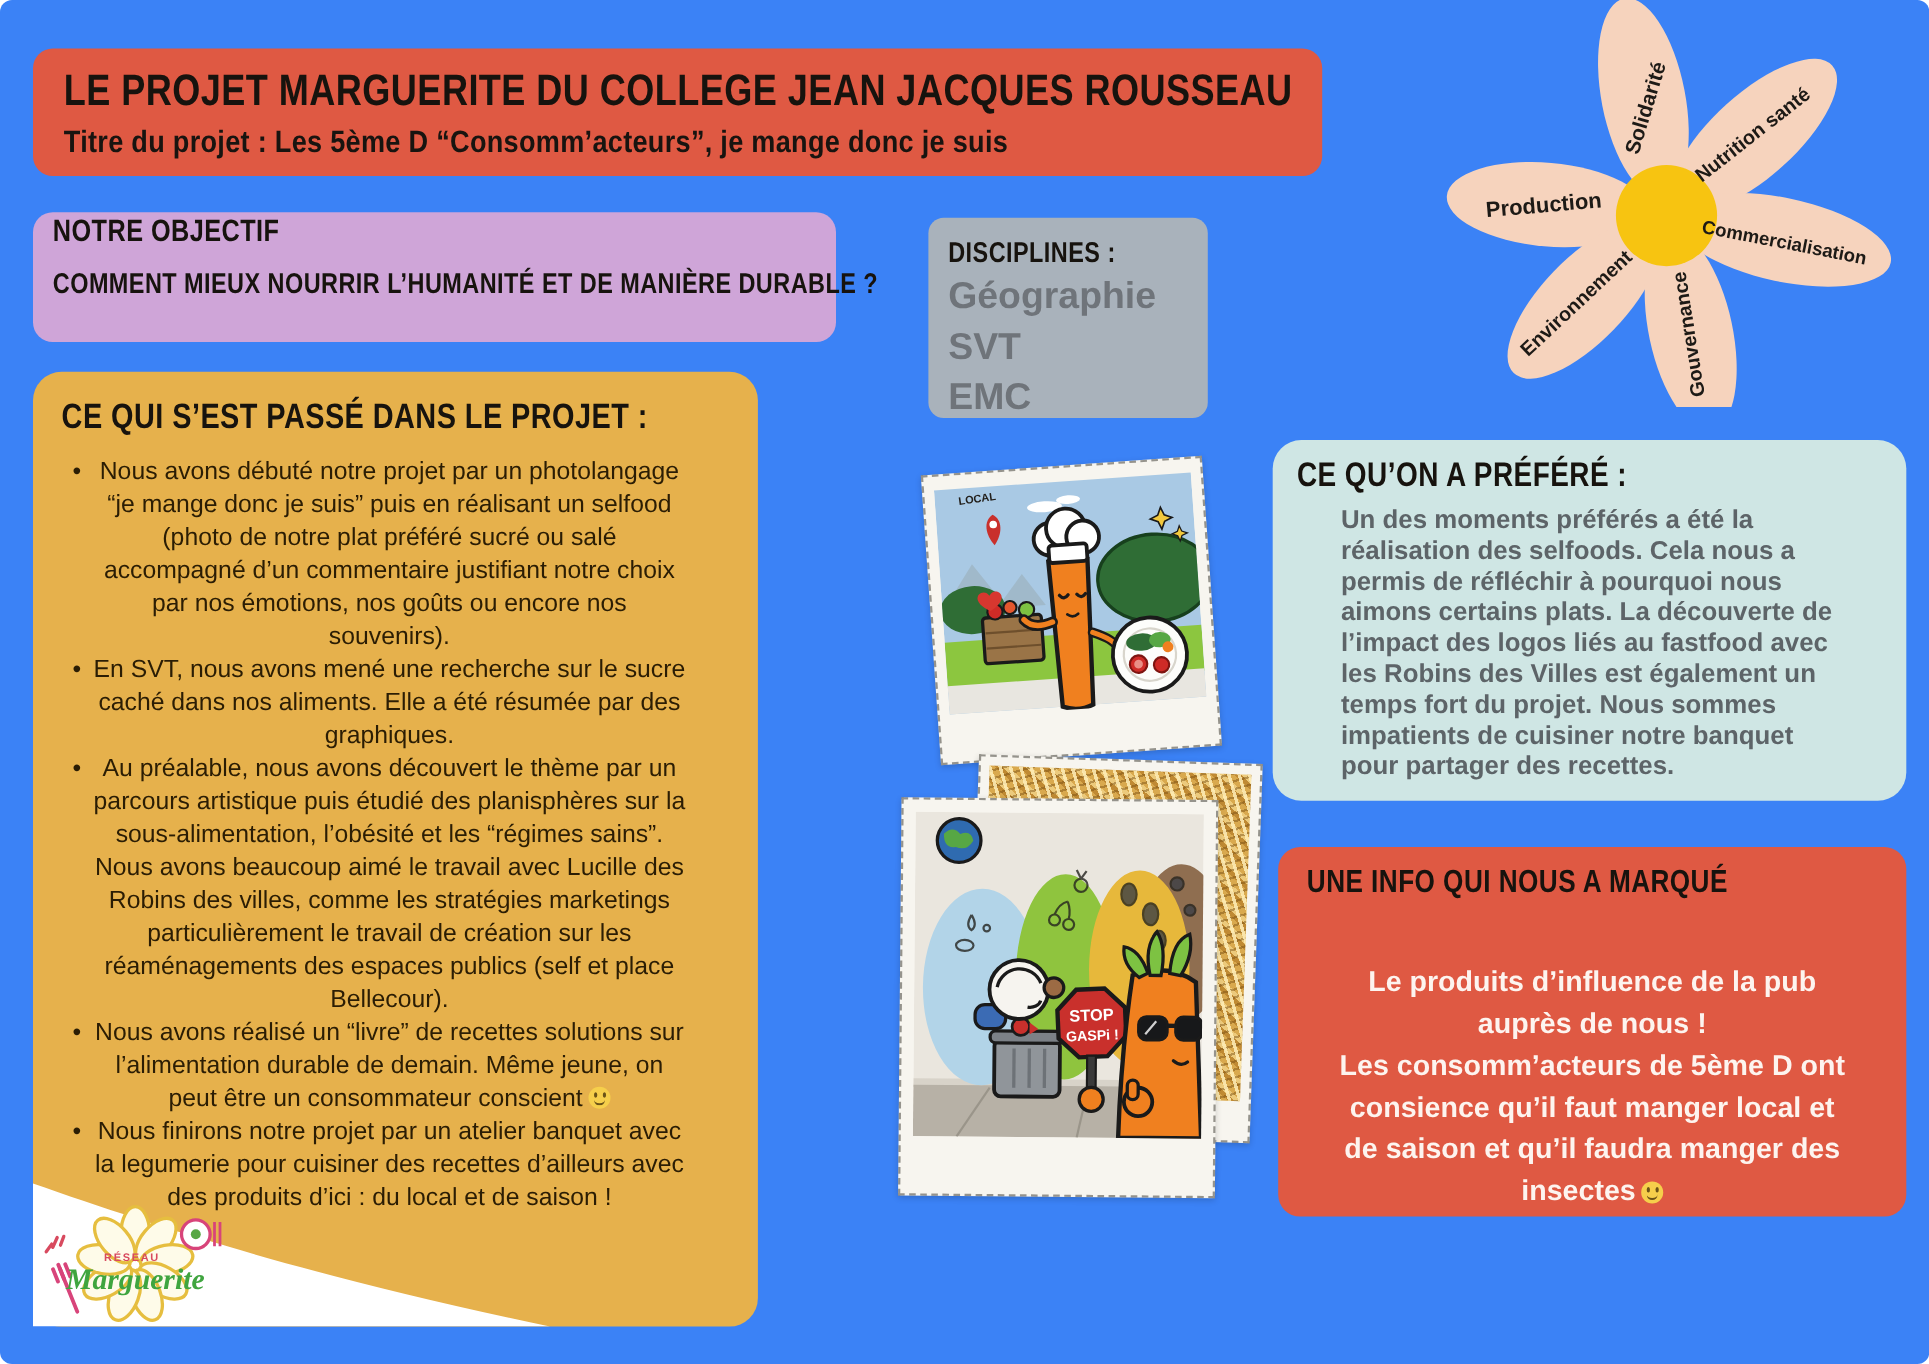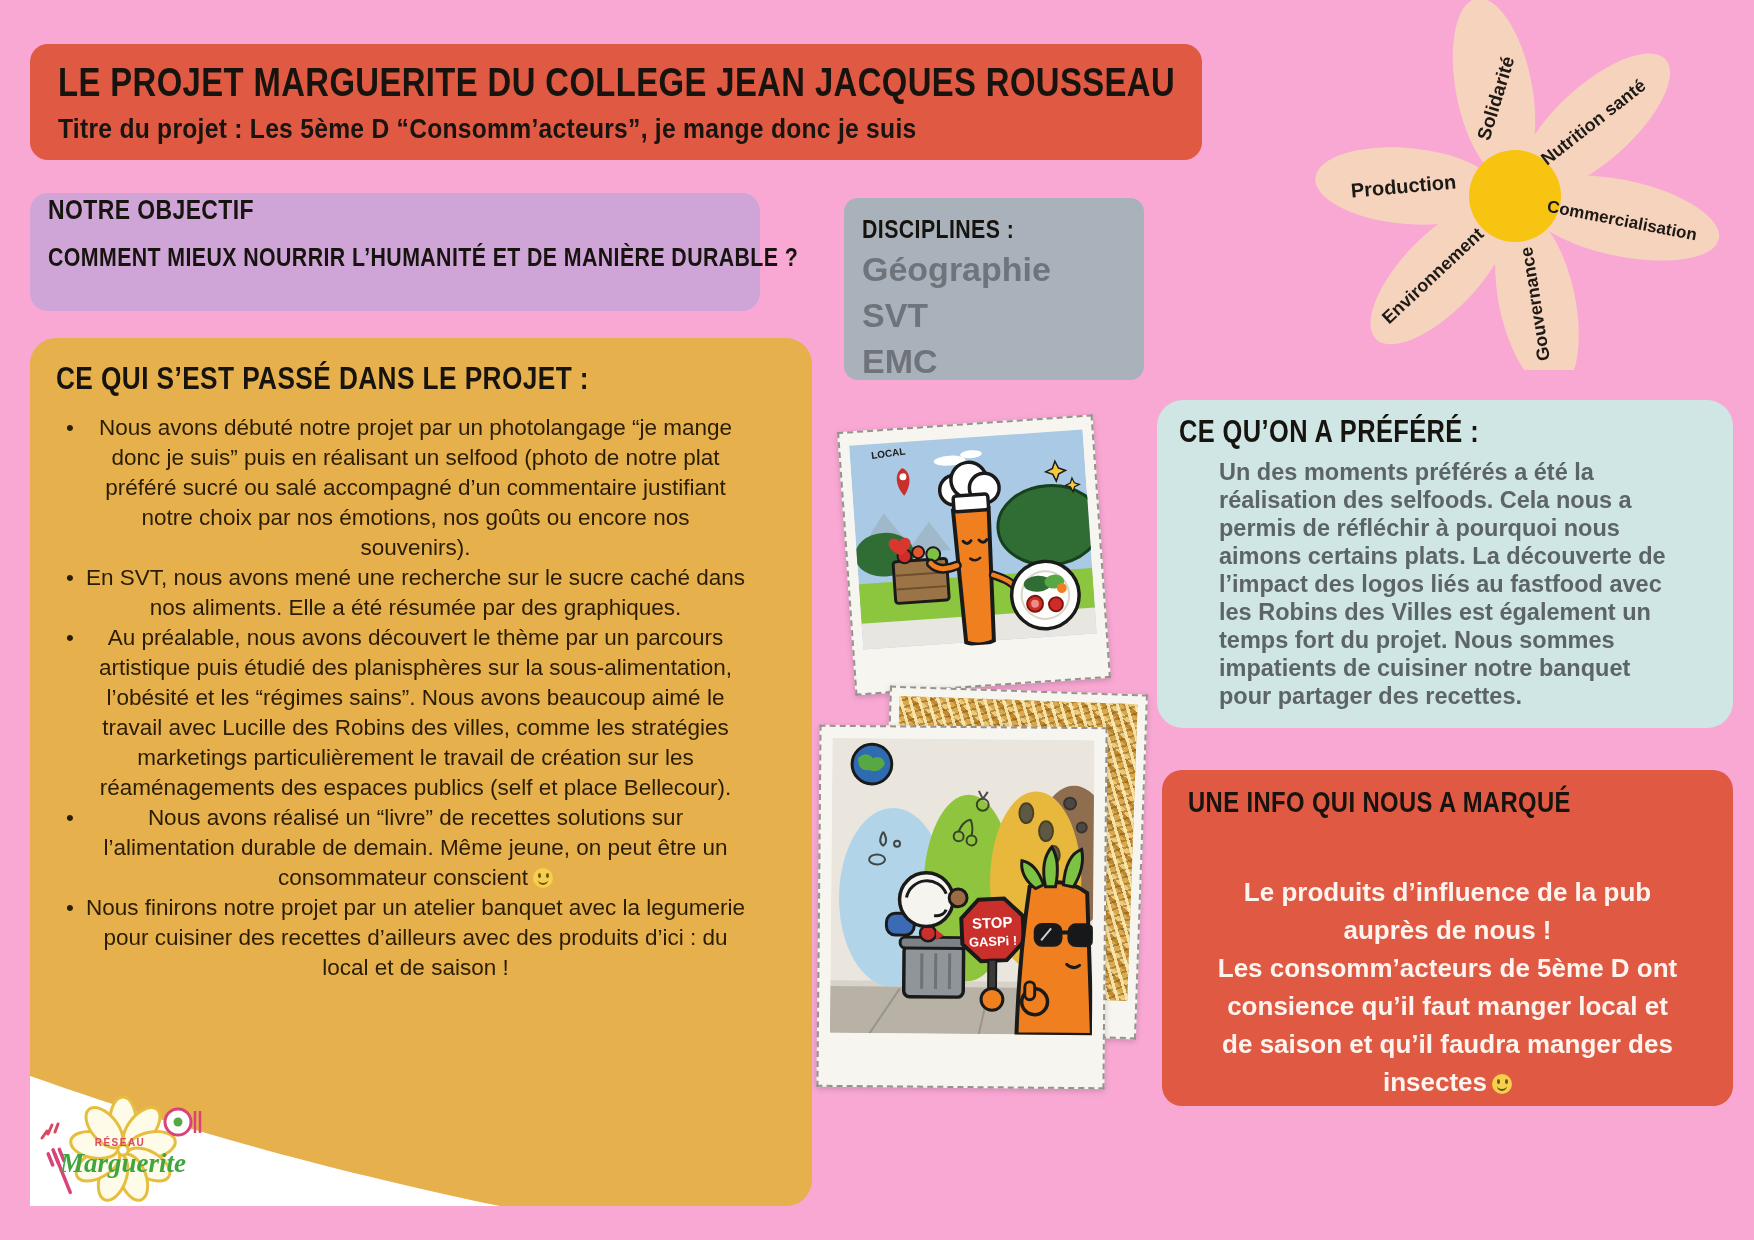--- a/index.html
+++ b/index.html
@@ -1,18 +1,18 @@
 <!DOCTYPE html>
 <html lang="fr"><head>
 <meta charset="utf-8">
 <title>Le Projet Marguerite</title>
 <style>
   html,body{margin:0;padding:0;background:#ffffff;}
-  .canvas{position:relative;width:1754px;height:1240px;background:#f9a8d4;overflow:hidden;
-          font-family:"Liberation Sans",sans-serif;color:#1a1a1a;}
+  .canvas{position:relative;width:1754px;height:1240px;background:#3b82f6;overflow:hidden;
+          font-family:"Liberation Sans",sans-serif;color:#1a1a1a;border-radius:11px;}
 
   
   .hd{font-weight:800;color:#17130e;transform:scaleX(.82);transform-origin:0 50%;
       white-space:nowrap;letter-spacing:.5px;margin:0;}
 
   .box{position:absolute;box-sizing:border-box;}
 
   
   .header{left:30px;top:44px;width:1172px;height:116px;background:#df5943;border-radius:18px;
           padding:16px 28px;}
@@ -20,30 +20,30 @@
   .header .subtitle{font-size:28px;font-weight:600;color:#181410;transform:scaleX(.88);
           transform-origin:0 50%;white-space:nowrap;margin-top:8px;letter-spacing:.3px;}
 
   
   .objective{left:30px;top:193px;width:730px;height:118px;background:#cfa5d8;border-radius:18px;
           padding:1px 18px;}
   .objective .obj-title{font-size:28px;}
   .objective .question{font-size:26px;margin-top:16px;}
 
   
-  .project{left:30px;top:338px;width:782px;height:868px;background:#e6b14c;border-radius:26px;
+  .project{left:30px;top:338px;width:659px;height:868px;background:#e6b14c;border-radius:26px;
           padding:22px 26px;}
   .project .prj-title{font-size:32px;}
   .project ul{list-style:none;margin:16px 0 0;padding:0 40px 0 2px;text-align:center;}
   .project li{position:relative;padding-left:27px;font-size:22.5px;line-height:30px;color:#2b1d04;}
   .project li::before{content:"\2022";position:absolute;left:8px;top:0;color:#2b1d04;}
   .wave{position:absolute;left:0;bottom:0;width:782px;height:140px;pointer-events:none;}
 
   
-  .disciplines{left:844px;top:198px;width:300px;height:182px;background:#a9b2bb;border-radius:14px;
+  .disciplines{left:844px;top:198px;width:254px;height:182px;background:#a9b2bb;border-radius:14px;
           padding:16px 18px;}
   .disciplines .dis-title{font-size:26px;}
   .disciplines .dis-item{font-size:34px;font-weight:700;color:#6f747a;line-height:44px;margin-top:2px;}
 
   
   .preferred{left:1157px;top:400px;width:576px;height:328px;background:#cfe6e4;border-radius:26px;
           padding:14px 22px;}
   .preferred .pref-title{font-size:31px;}
   .preferred .pref-text{max-width:452px;margin:8px auto 12px;font-size:23.5px;
           line-height:28px;font-weight:700;color:#5d6468;}

